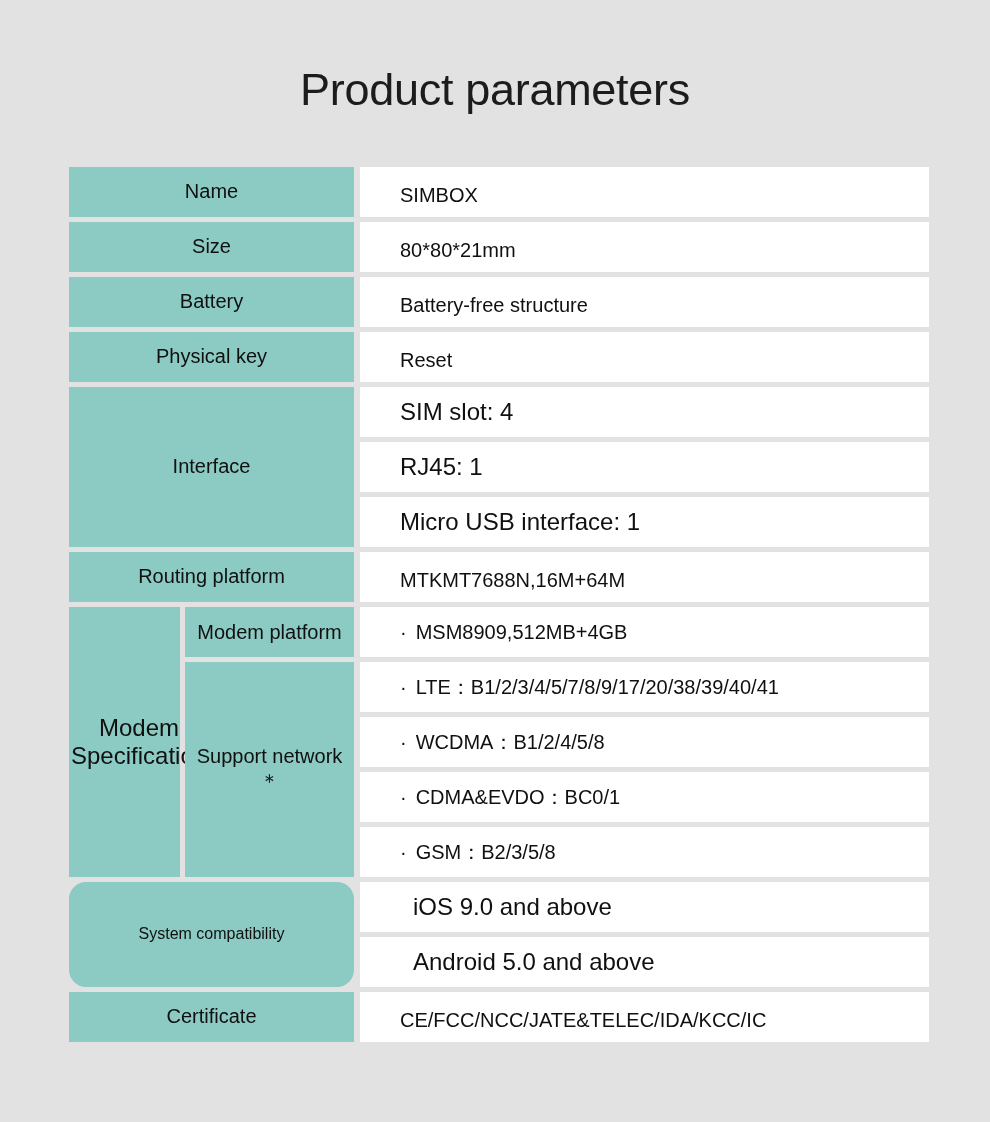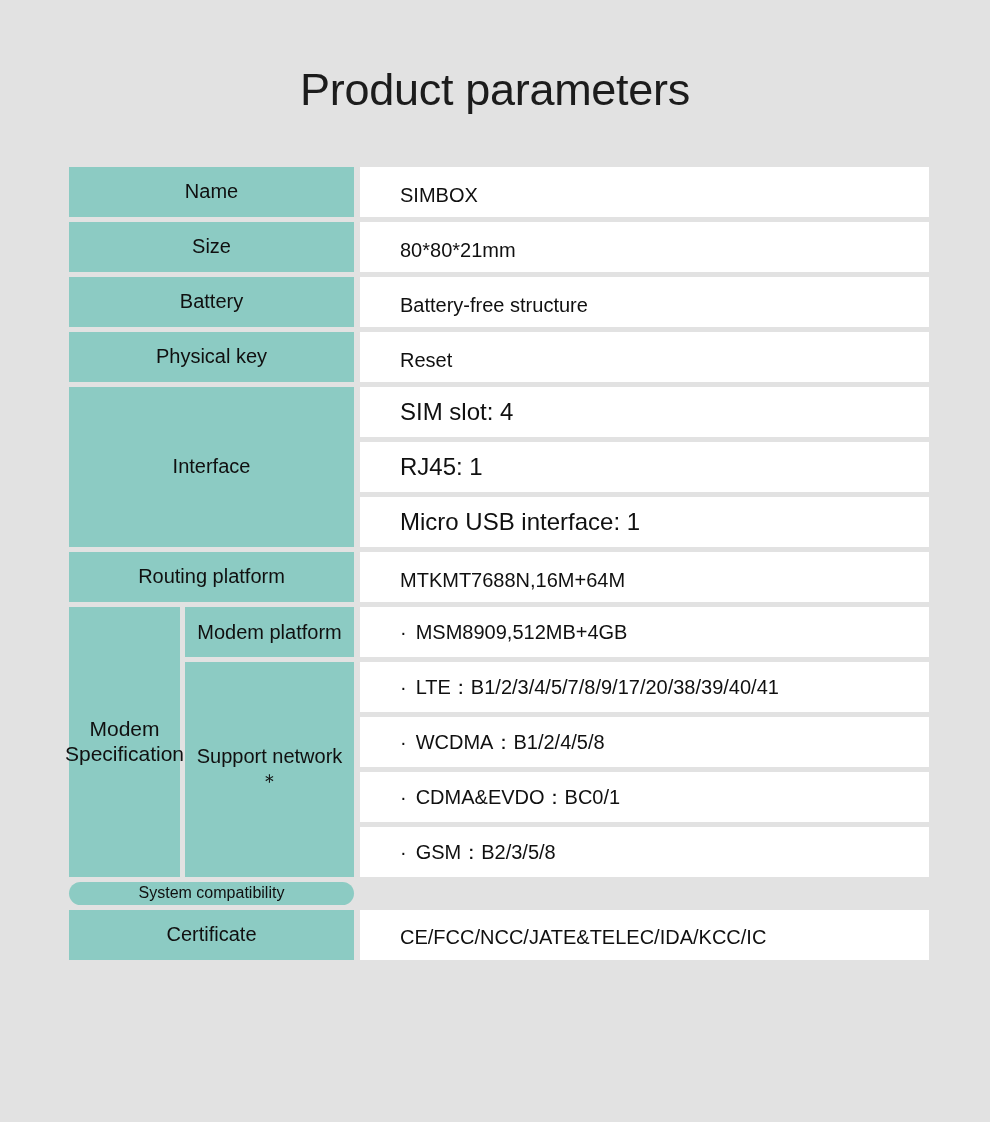--- a/index.html
+++ b/index.html
@@ -105,24 +105,23 @@
 
   
   .modem-group { display: flex; width: 100%; margin-bottom: 5px; }
 
   .modem-outer-label {
     width: 111px;
     flex: 0 0 111px;
     background: #8ccbc3;
     display: flex;
     align-items: center;
-    justify-content: center;
-    text-align: center;
-    color: #101010;
-    font-size: 21px;
+    text-align: center;
+    color: #101010;
+    font-size: 24px;
     line-height: 1.18;
     padding: 2px 2px;
   }
 
   .modem-inner {
     flex: 1 1 auto;
     margin-left: 5px;
     display: flex;
     flex-direction: column;
   }
@@ -262,20 +261,24 @@
             </div>
 
           </div>
         </div>
 
       </div>
     </div>
 
     <div class="group">
       <div class="label-cell sys-label">System compatibility</div>
+      <div class="group-values">
+        <div class="value-line indented">iOS 9.0 and above</div>
+        <div class="value-line indented">Android 5.0 and above</div>
+      </div>
     </div>
 
     <div class="row">
       <div class="label-cell h55">Certificate</div>
       <div class="value-cell h55">CE/FCC/NCC/JATE&amp;TELEC/IDA/KCC/IC</div>
     </div>
 
   </div>
 </div>
 

